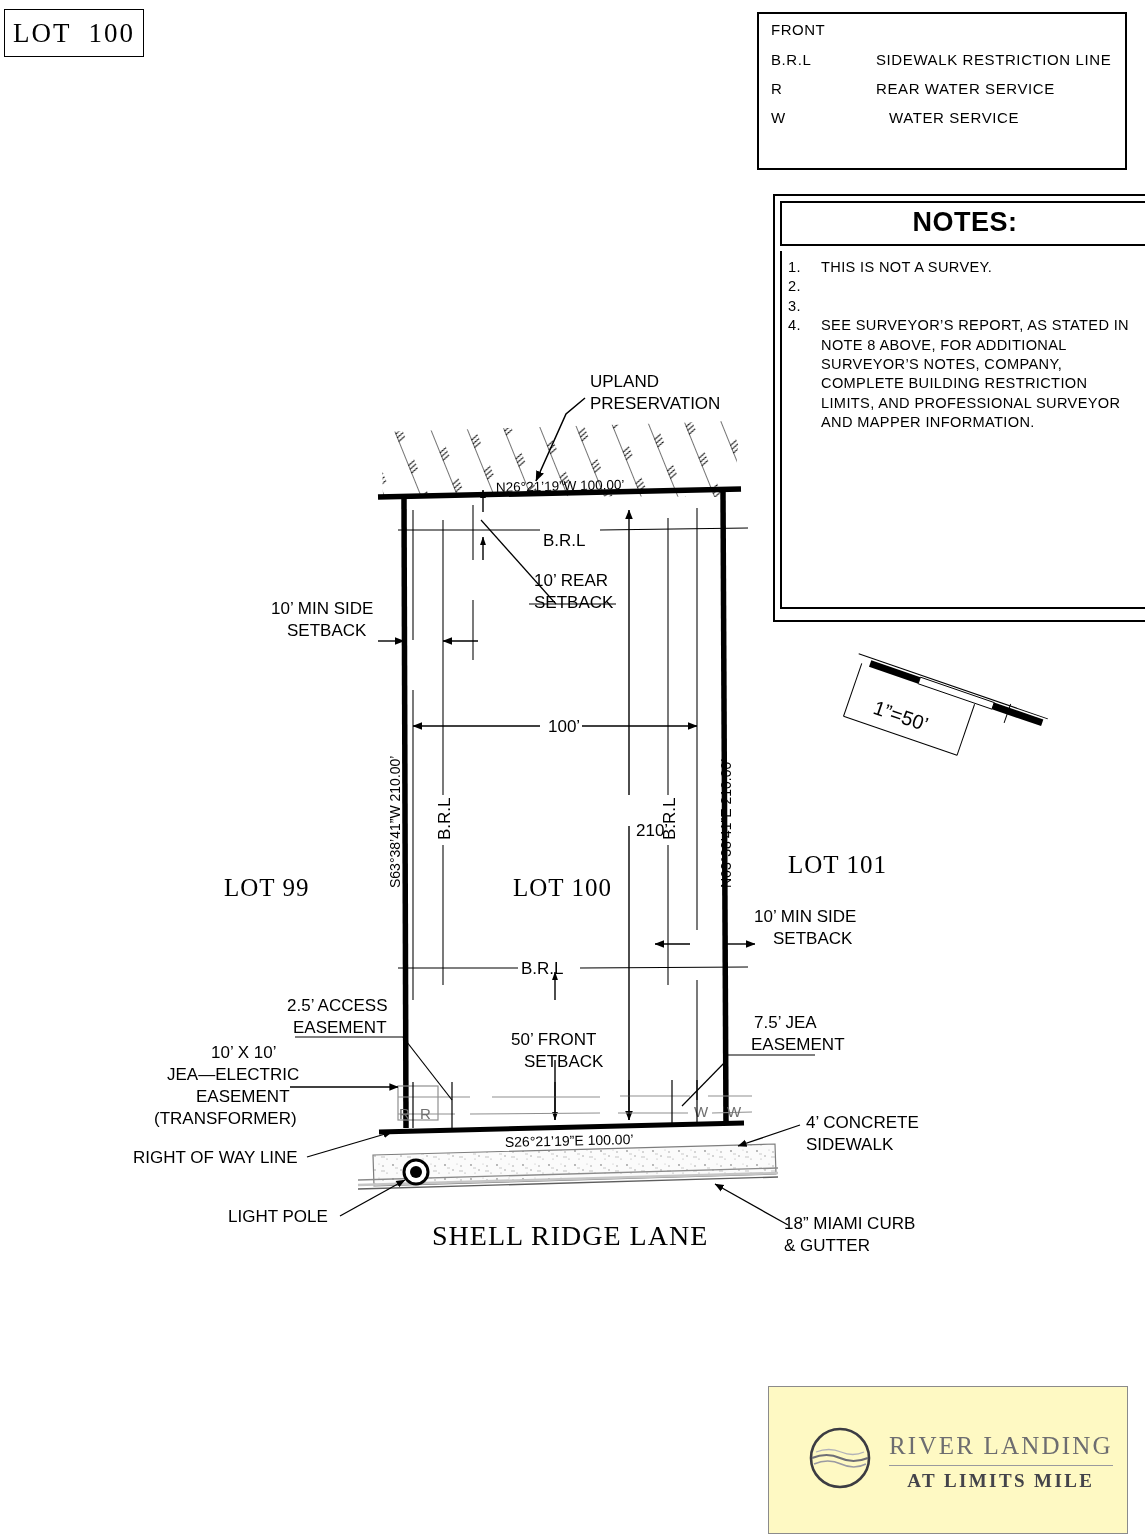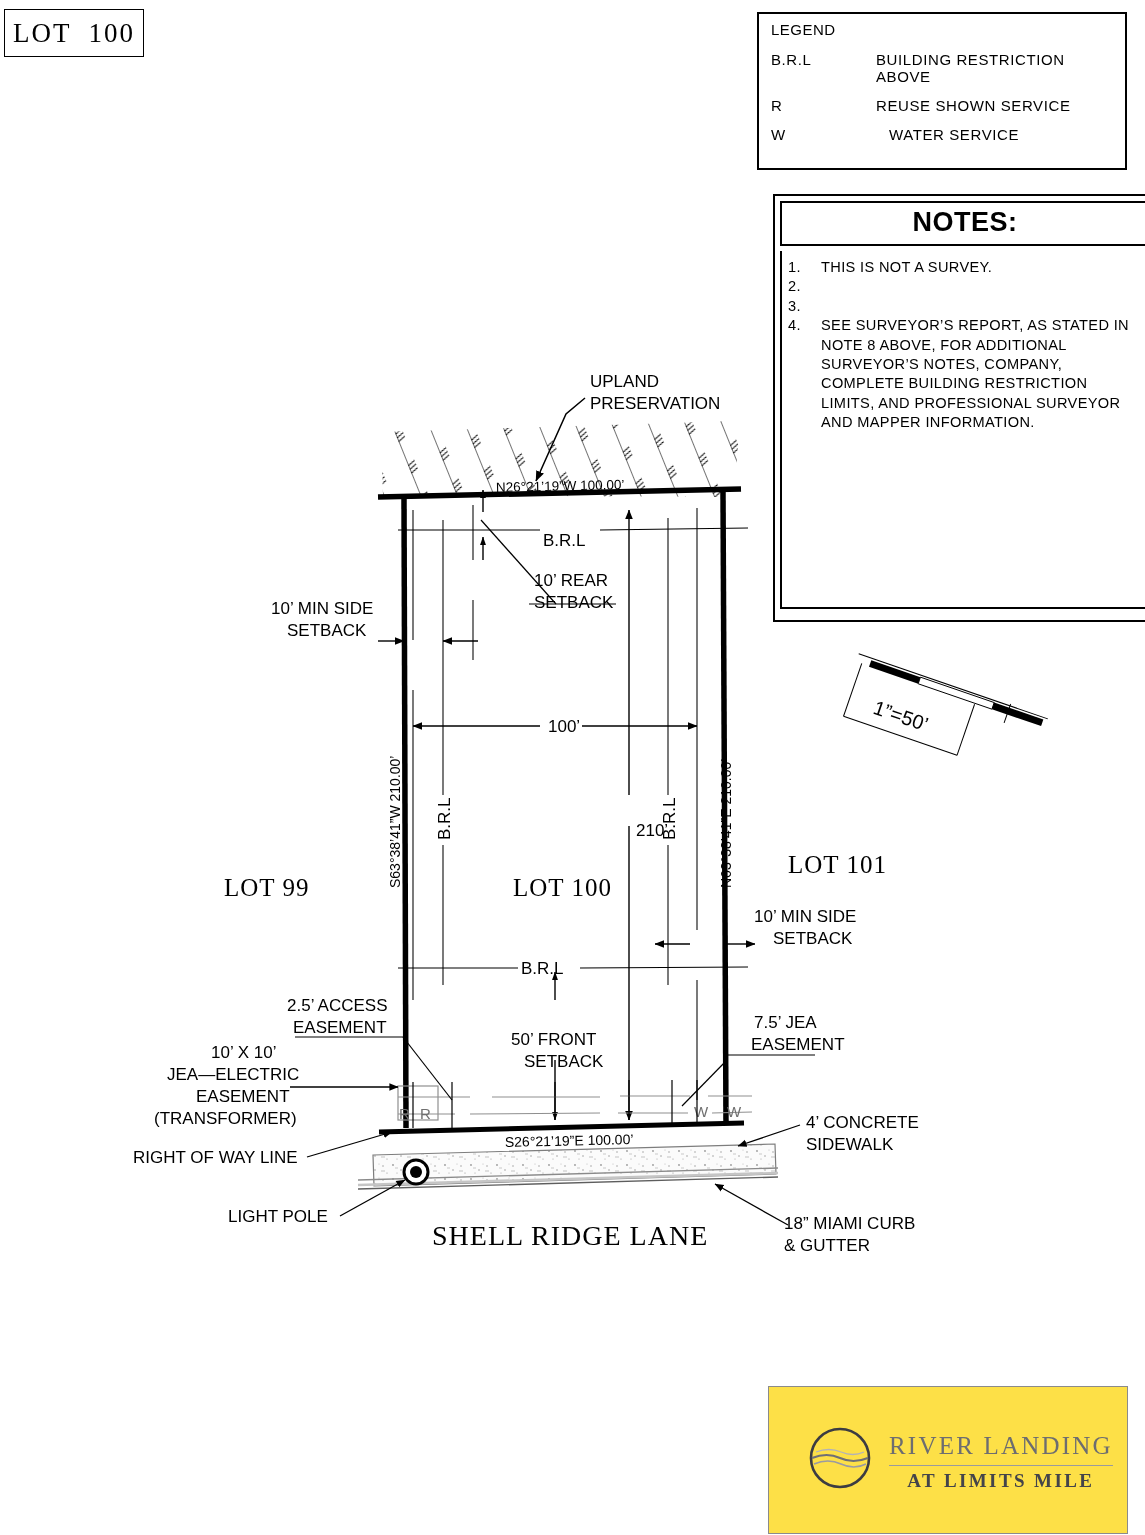--- a/index.html
+++ b/index.html
@@ -114,21 +114,21 @@
 
   
   #logo-box {
     position: absolute;
     left: 768px;
     top: 1386px;
     width: 360px;
     height: 148px;
     border: 1.3px solid #8b8b8b;
     box-sizing: border-box;
-    background: #fde047;
+    background: #fef9c3;
     display: flex;
     align-items: center;
     padding-left: 38px;
   }
   #logo-mark { flex: 0 0 66px; }
   #logo-text {
     margin-left: 16px;
     padding-top: 3px;
   }
   #logo-line1 {
@@ -156,28 +156,28 @@
 </head>
 <body>
 
 <div class="page">
 
   <div id="lot-title-box">
     <span class="txt">LOT  100</span>
   </div>
 
   <div id="legend-box">
-    <div class="legend-title">LEGEND</div>
+    <div class="legend-title">FRONT</div>
     <div class="legend-row">
       <span class="abbr">B.R.L</span>
-      <span class="desc">BUILDING  RESTRICTION  ABOVE</span>
+      <span class="desc">SIDEWALK  RESTRICTION  LINE</span>
     </div>
     <div class="legend-row">
       <span class="abbr">R</span>
-      <span class="desc">REUSE  SHOWN  SERVICE</span>
+      <span class="desc">REAR  WATER  SERVICE</span>
     </div>
     <div class="legend-row indent">
       <span class="abbr">W</span>
       <span class="desc">WATER  SERVICE</span>
     </div>
   </div>
 
   <div id="notes-box">
     <div id="notes-header">NOTES:</div>
     <div id="notes-body">

